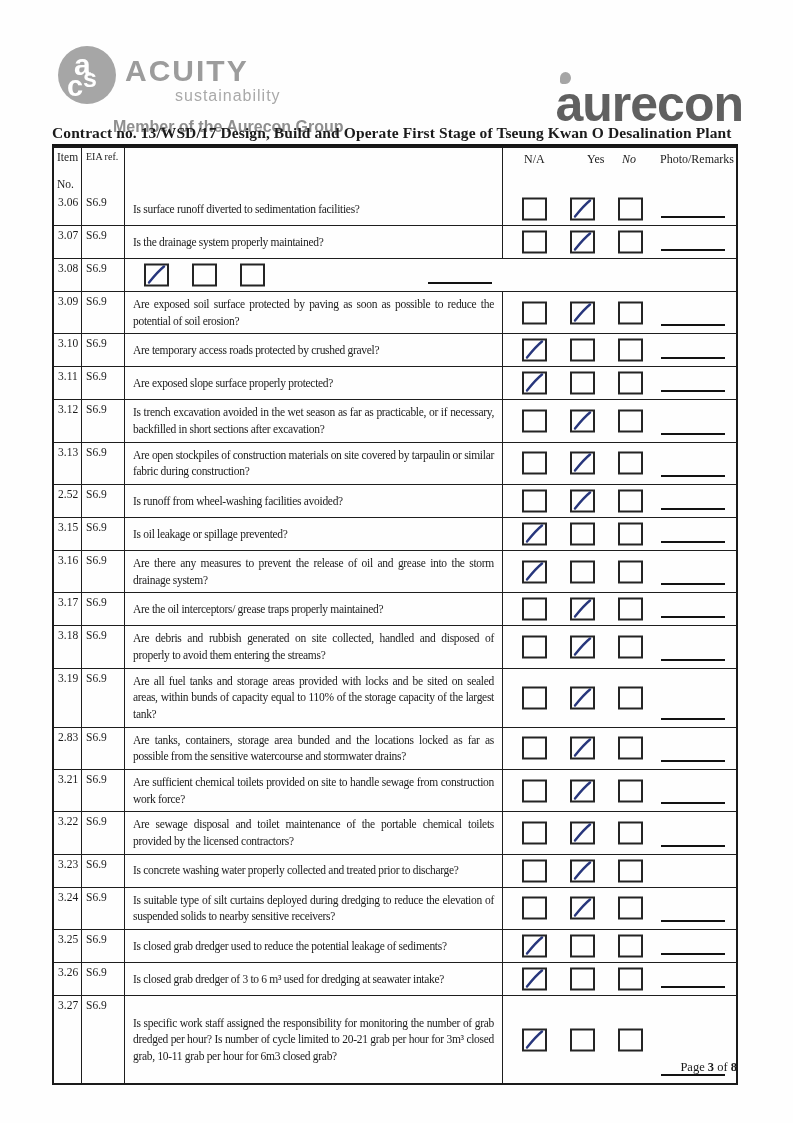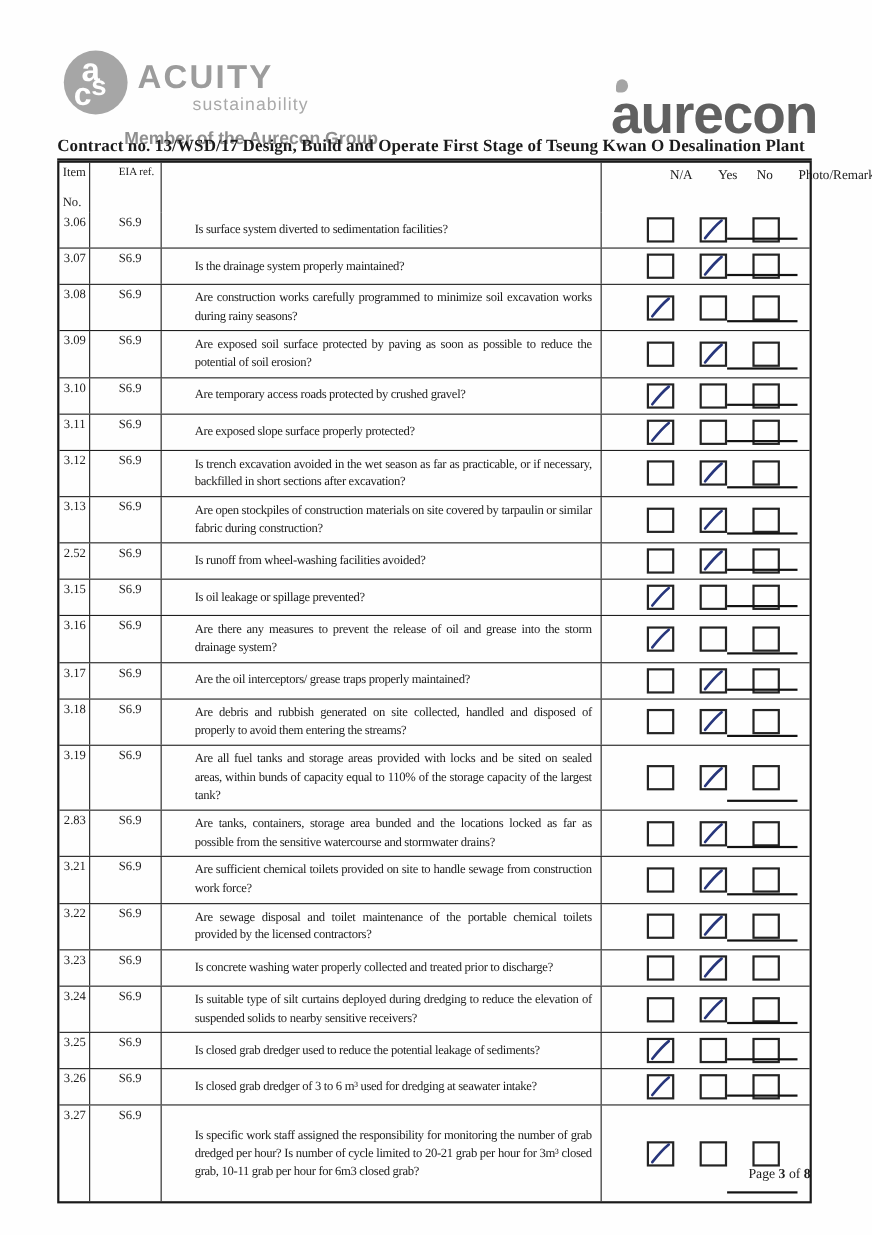--- a/index.html
+++ b/index.html
@@ -52,36 +52,35 @@
   .title { font-weight:bold; font-size:15.5px; letter-spacing:0.1px; }
 
   
   .checklist {
     position:absolute; left:52px; top:146px; width:686px;
     border:2px solid #1a1a1a;
   }
   .trow {
     display:grid; grid-template-columns:28px 43px 378px 1fr;
     border-top:1.5px solid #1e1e1e;
-    gap:22px;
   }
   .trow:first-child { border-top:none; }
   .cell { position:relative; }
   .c-item { border-right:1.5px solid #1e1e1e; font-size:11.5px; padding:3px 1px 0 4px; }
   .c-ref  { border-right:1.5px solid #1e1e1e; font-size:11.5px; padding:3px 0 0 4px; }
   .c-q    { border-right:1.5px solid #1e1e1e; display:flex; align-items:center; padding:4px 8px; }
   .qtext  { width:100%; font-size:11.5px; line-height:1.45; letter-spacing:-0.3px; text-align:justify; }
   .c-checks { min-height:32px; }
   .hdr { height:45px; border-top:none; }
   .hdr .c-item { display:flex; flex-direction:column; justify-content:space-between; padding:3px 1px 3px 3px; font-size:11.5px; }
   .hdr .c-ref  { font-size:10px; }
   .hdr-label { position:absolute; top:4px; font-size:12px; }
-  .hl-na  { left:40px;text-align:right; }
+  .hl-na  { left:21px;text-align:right; }
   .hl-yes { left:84px; }
-  .hl-no  { left:119px; }
+  .hl-no  { left:119px;font-style:italic; }
   .hl-rem { left:157px; }
 
   .body-row { min-height:32px; }
   .checklist .trow:last-child { min-height:88px; }
 
   .cb {
     position:absolute; top:50%; transform:translateY(-50%);
     width:25px; height:23px; border:2px solid #242424; background:transparent;
   }
   .cb-na  { left:19px; }
@@ -137,21 +136,21 @@
         <span class="hdr-label hl-yes">Yes</span>
         <span class="hdr-label hl-no">No</span>
         <span class="hdr-label hl-rem">Photo/Remarks</span>
       </div>
     </div>
     <div id="rows">
   <div class="trow body-row">
     <div class="cell c-item">3.06</div>
     <div class="cell c-ref">S6.9</div>
     <div class="cell c-q">
-      <span class="qtext">Is surface system diverted to sedimentation facilities?</span>
+      <span class="qtext">Is surface runoff diverted to sedimentation facilities?</span>
     </div>
     <div class="cell c-checks">
       <span class="cb cb-na">
         
       </span>
       <span class="cb cb-yes checked">
         <svg viewBox="0 0 25 23">
                 <path class="tick" d="M5 19 C 9 14, 15 7, 20 3"></path>
               </svg>
       </span>
@@ -180,23 +179,20 @@
       <span class="cb cb-no">
         
       </span>
       <span class="remark-line"></span>
     </div>
   </div>
 
   <div class="trow body-row">
     <div class="cell c-item">3.08</div>
     <div class="cell c-ref">S6.9</div>
-    <div class="cell c-q">
-      <span class="qtext">Are construction works carefully programmed to minimize soil excavation works during rainy seasons?</span>
-    </div>
     <div class="cell c-checks">
       <span class="cb cb-na checked">
         <svg viewBox="0 0 25 23">
                 <path class="tick" d="M5 19 C 9 14, 15 7, 20 3"></path>
               </svg>
       </span>
       <span class="cb cb-yes">
         
       </span>
       <span class="cb cb-no">

